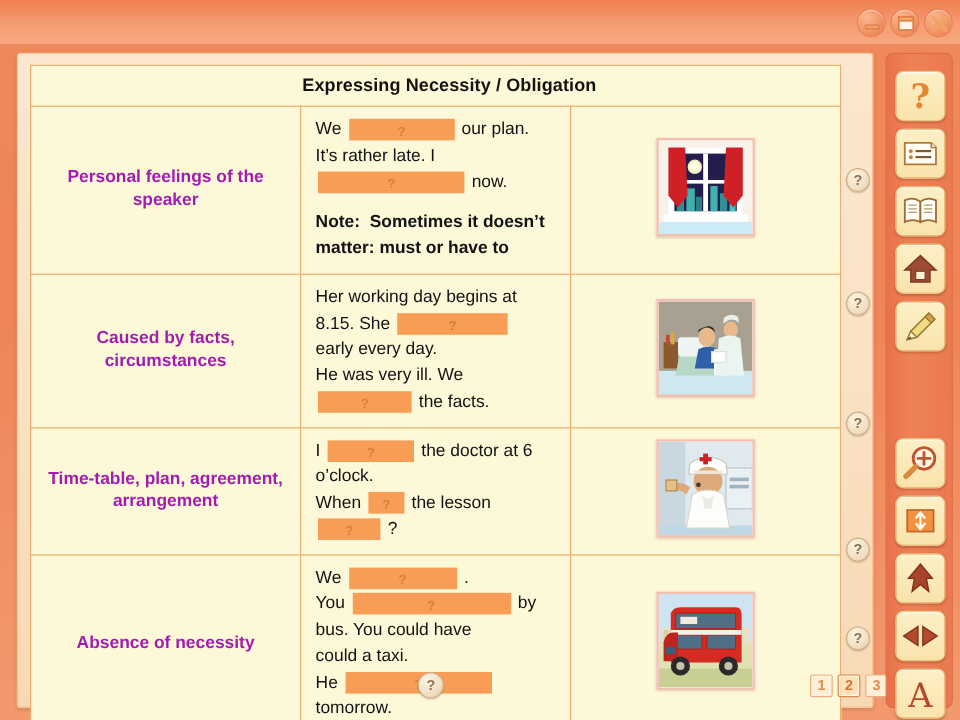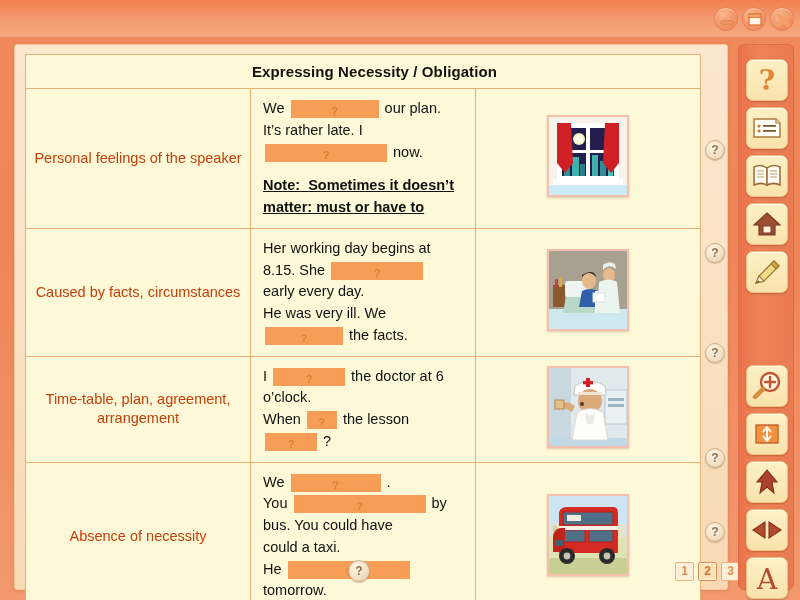--- a/index.html
+++ b/index.html
@@ -69,21 +69,21 @@
   .hdr-cell {
     height: 34px;
     text-align: center;
     font-size: 15px; font-weight: bold; color: #14120f;
     letter-spacing: .1px;
     padding-left: 23px;
   }
   .cat-cell {
     width: 175px;
     text-align: center;
-    font-size: 14.5px; font-weight: normal; color: #c2410c;
+    font-size: 14.5px; font-weight: bold; color: #a21caf;
     line-height: 1.32;
     padding: 4px 8px;
   }
   .sent-cell {
     width: 390px;
     padding: 9px 10px 9px 12px;
     font-size: 14.5px; color: #121212;
     line-height: 1.5;
     vertical-align: middle;
   }
@@ -213,21 +213,21 @@
   <table id="grammar-table">
     <tbody id="table-body">
         <tr>
           <td class="hdr-cell" colspan="3">Expressing Necessity / Obligation</td>
         </tr>
         <tr>
           <td class="cat-cell">Personal feelings of the speaker</td>
           <td class="sent-cell">
             <div><span>We</span> <span class="blank" style="width: 88px;"></span> <span>our plan.</span> </div>
             <div><span>It’s rather late. I</span> <span class="blank" style="width: 122px;"></span> <span>now.</span> </div>
-            <div style="margin-top: 12px; text-decoration: underline;"><span class="nbold">Note:</span>&nbsp;&nbsp;<span class="nbold">Sometimes it doesn’t matter: must or have to</span></div>
+            <div style="margin-top: 12px;"><span class="nbold">Note:</span>&nbsp;&nbsp;<span class="nbold">Sometimes it doesn’t matter: must or have to</span></div>
           </td>
           <td class="pic-cell"><div class="thumb"><svg viewBox="0 0 78 78">
     <rect width="78" height="78" fill="#f7f2ea"></rect>
     <rect x="8" y="6" width="62" height="58" fill="#ffffff"></rect>
     <rect x="13" y="11" width="52" height="48" fill="#241e4e"></rect>
     <rect x="37" y="11" width="4" height="48" fill="#ffffff"></rect>
     <rect x="13" y="33" width="52" height="3" fill="#ffffff"></rect>
     <circle cx="30" cy="22" r="6" fill="#f6f0c0"></circle>
     <circle cx="30" cy="22" r="4" fill="#fffce8"></circle>
     <rect x="15" y="44" width="6" height="15" fill="#2f8f93"></rect>

